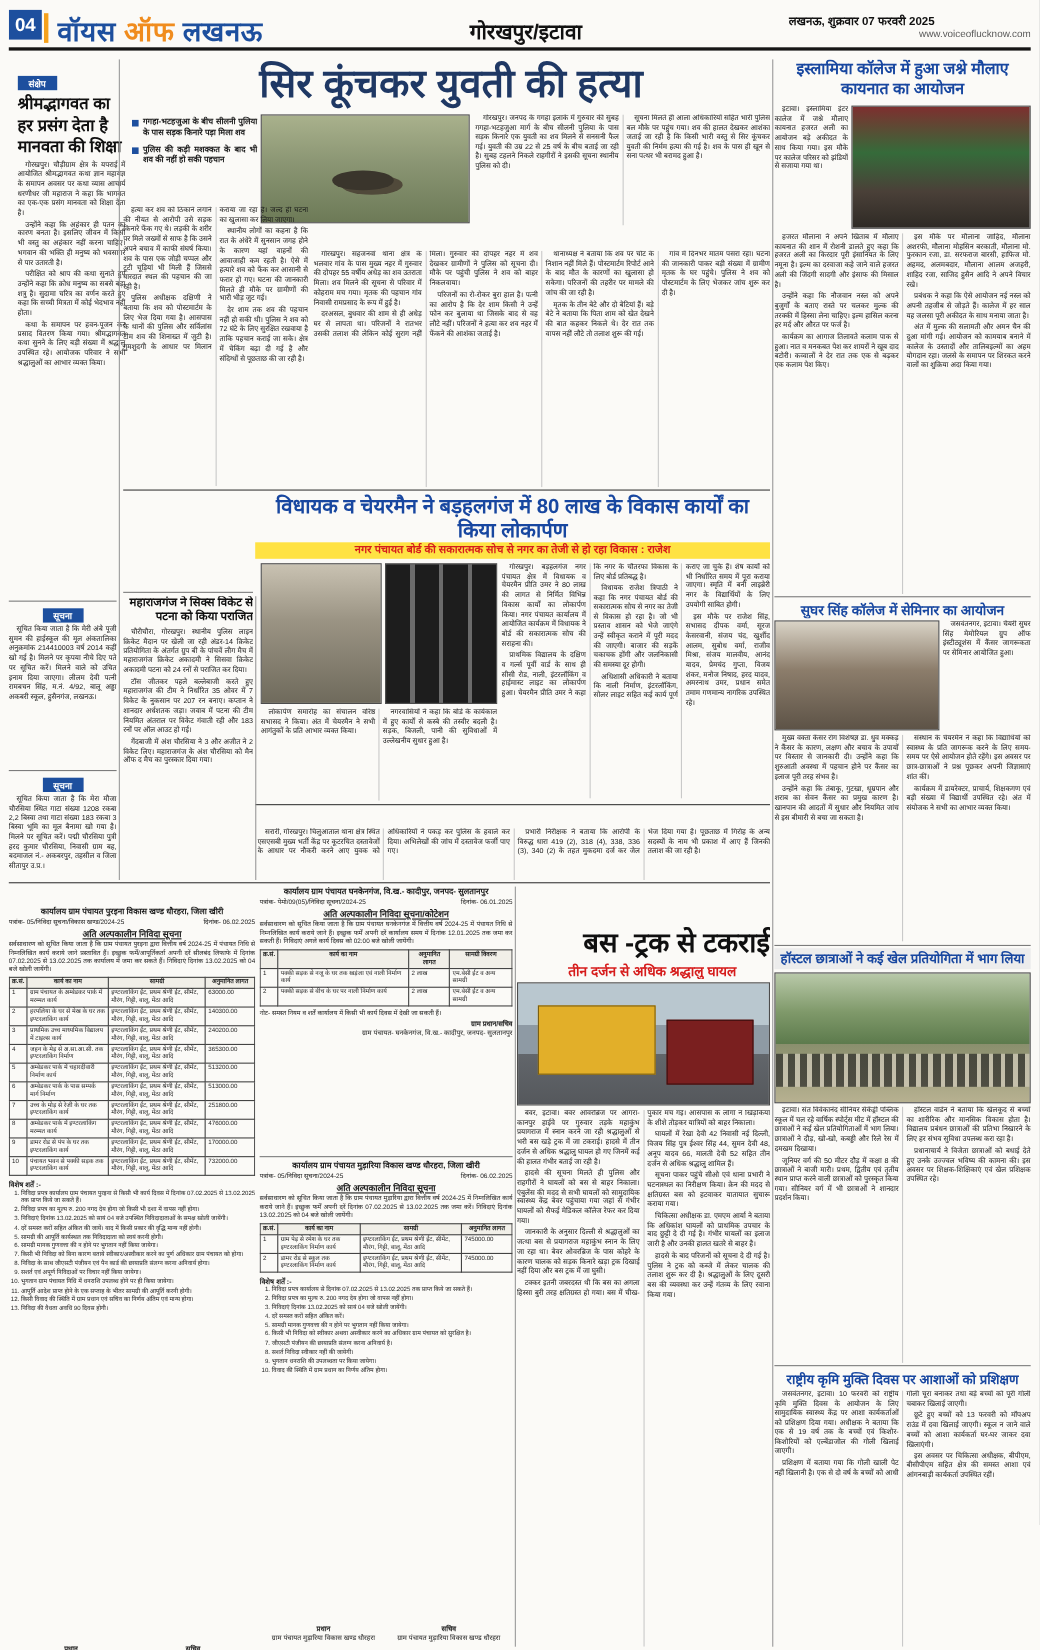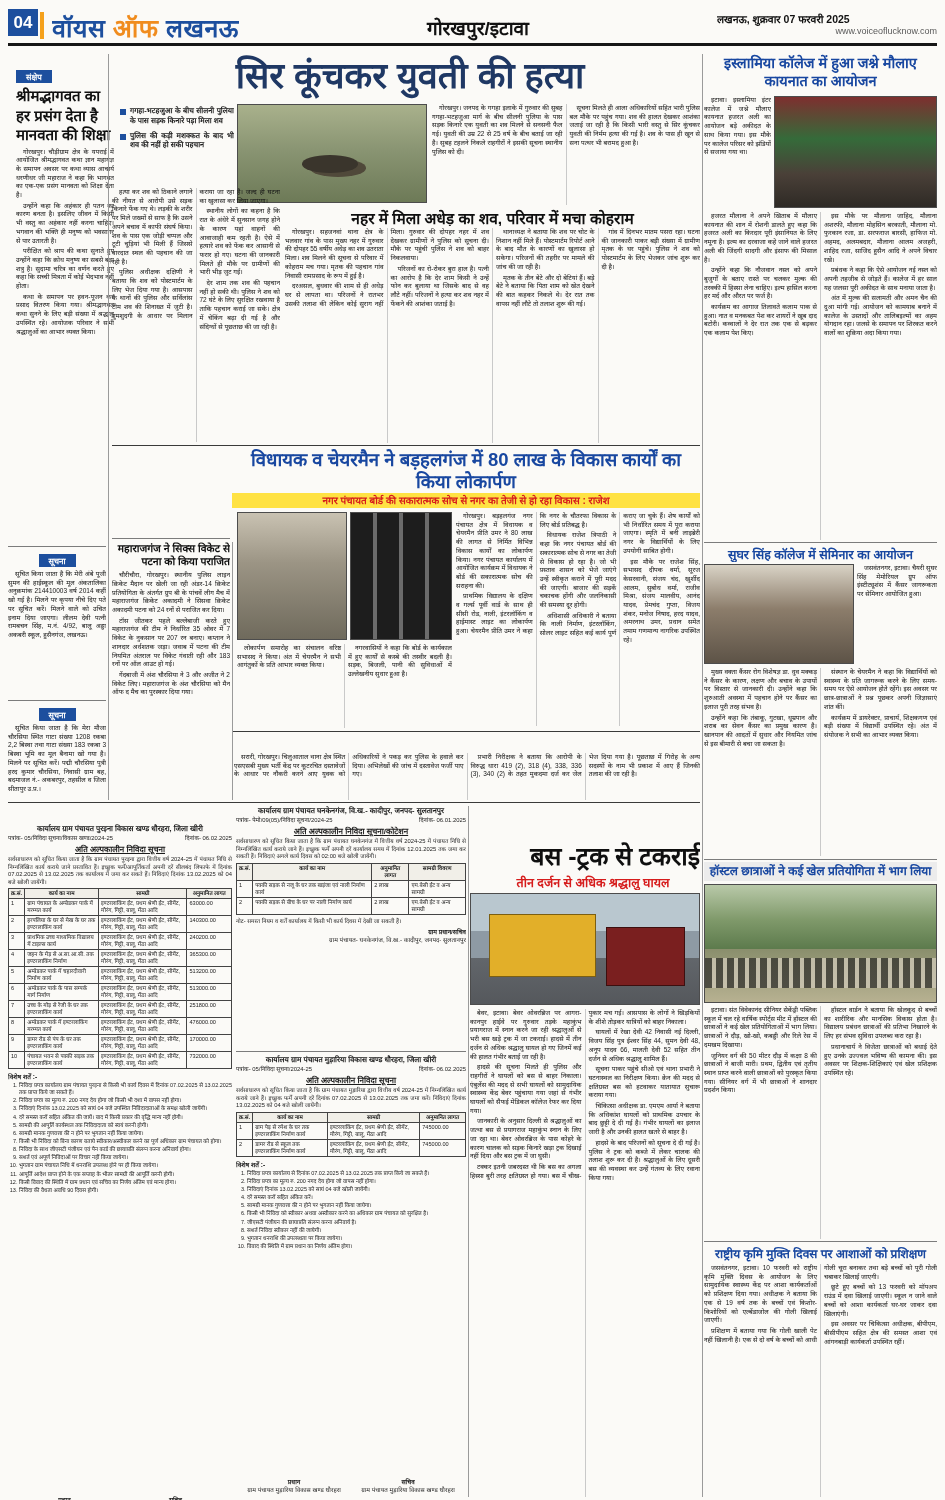--- a/index.html
+++ b/index.html
@@ -146,21 +146,20 @@
   <div class="abs body-text cols-2" style="left:112px;top:188px;width:168px;height:254px;">
   <p class="para">हत्या कर शव को ठिकाने लगाने की नीयत से आरोपी उसे सड़क किनारे फेंक गए थे। लड़की के शरीर पर मिले जख्मों से साफ है कि उसने अपने बचाव में काफी संघर्ष किया। शव के पास एक जोड़ी चप्पल और टूटी चूड़ियां भी मिली हैं जिससे वारदात स्थल की पहचान की जा रही है।</p>
 
   <p class="para">पुलिस अधीक्षक दक्षिणी ने बताया कि शव को पोस्टमार्टम के लिए भेज दिया गया है। आसपास के थानों की पुलिस और सर्विलांस टीम शव की शिनाख्त में जुटी है। गुमशुदगी के आधार पर मिलान कराया जा रहा है। जल्द ही घटना का खुलासा कर लिया जाएगा।</p>
 
   <p class="para">स्थानीय लोगों का कहना है कि रात के अंधेरे में सुनसान जगह होने के कारण यहां वाहनों की आवाजाही कम रहती है। ऐसे में हत्यारे शव को फेंक कर आसानी से फरार हो गए। घटना की जानकारी मिलते ही मौके पर ग्रामीणों की भारी भीड़ जुट गई।</p>
 
   <p class="para">देर शाम तक शव की पहचान नहीं हो सकी थी। पुलिस ने शव को 72 घंटे के लिए सुरक्षित रखवाया है ताकि पहचान कराई जा सके। क्षेत्र में चेकिंग बढ़ा दी गई है और संदिग्धों से पूछताछ की जा रही है।</p>
 </div>
 
-  <div class="abs h-canal" style="left:285px;top:207px;width:415px;height:19px;">नहर में मिला अधेड़ का शव, परिवार में मचा कोहराम</div>
   <div class="abs body-text cols-4" style="left:285px;top:228px;width:415px;height:215px;">
   <p class="para">गोरखपुर। सहजनवां थाना क्षेत्र के भलवार गांव के पास मुख्य नहर में गुरुवार की दोपहर 55 वर्षीय अधेड़ का शव उतराता मिला। शव मिलने की सूचना से परिवार में कोहराम मच गया। मृतक की पहचान गांव निवासी रामप्रसाद के रूप में हुई है।</p>
 
   <p class="para">दरअसल, बुधवार की शाम से ही अधेड़ घर से लापता था। परिजनों ने रातभर उसकी तलाश की लेकिन कोई सुराग नहीं मिला। गुरुवार की दोपहर नहर में शव देखकर ग्रामीणों ने पुलिस को सूचना दी। मौके पर पहुंची पुलिस ने शव को बाहर निकलवाया।</p>
 
   <p class="para">परिजनों का रो-रोकर बुरा हाल है। पत्नी का आरोप है कि देर शाम किसी ने उन्हें फोन कर बुलाया था जिसके बाद से वह लौटे नहीं। परिजनों ने हत्या कर शव नहर में फेंकने की आशंका जताई है।</p>
 
   <p class="para">थानाध्यक्ष ने बताया कि शव पर चोट के निशान नहीं मिले हैं। पोस्टमार्टम रिपोर्ट आने के बाद मौत के कारणों का खुलासा हो सकेगा। परिजनों की तहरीर पर मामले की जांच की जा रही है।</p>
 
   <p class="para">मृतक के तीन बेटे और दो बेटियां हैं। बड़े बेटे ने बताया कि पिता शाम को खेत देखने की बात कहकर निकले थे। देर रात तक वापस नहीं लौटे तो तलाश शुरू की गई।</p>

